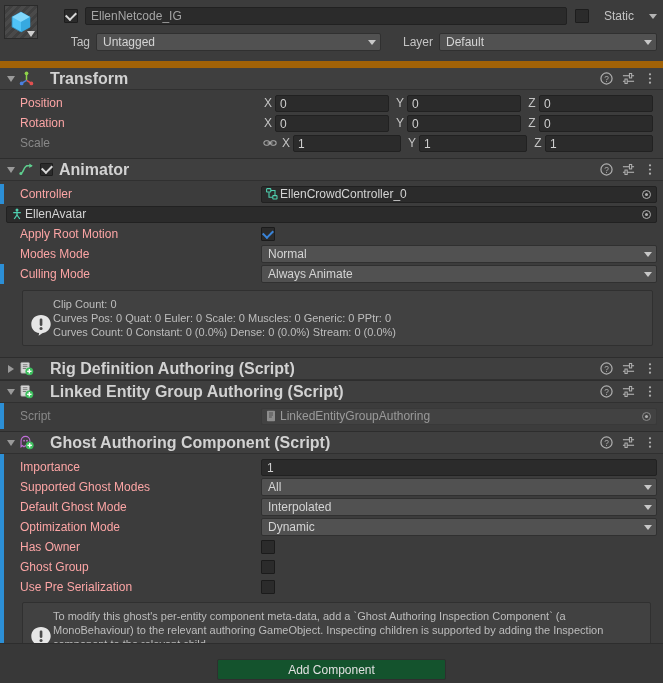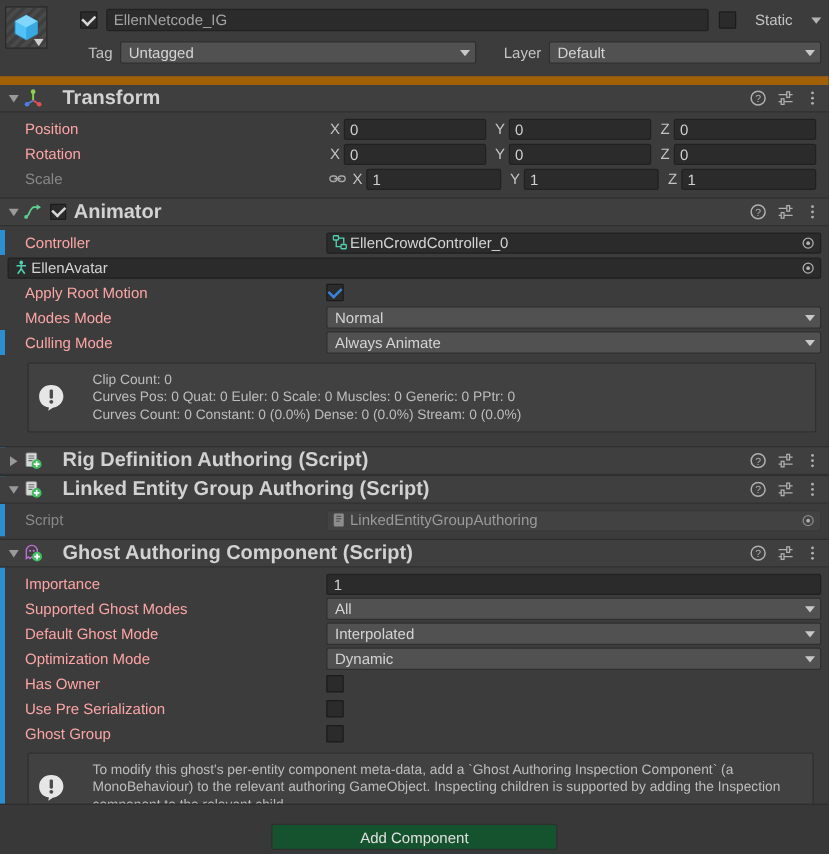--- a/index.html
+++ b/index.html
@@ -205,23 +205,23 @@
     transform: rotate(-45deg) translate(1px, -1px);
   }
 
   
   .helpbox {
     margin: 5px 4px 6px 14px;
     background: #414141;
     border: 1px solid #303030;
     border-radius: 2px;
     display: flex;
-    align-items: center;
+    align-items: flex-end;
     padding: 6px 7px;
-    gap: 22px;
+    gap: 1px;
   }
   .helpbox .hb-icon { flex: 0 0 auto; margin-top: 2px; }
   .helpbox .hb-text { font-size: 11px; color: #bdbdbd; line-height: 14px; }
   .helpbox .hb-text div { white-space: nowrap; }
   .helpbox .hb-text.wrap div { white-space: normal; }
 
   
   .ovr {
     position: absolute;
     left: 0;
@@ -666,25 +666,25 @@
         <span class="dropdown row-dd">
           <span class="dd-text">Dynamic</span>
           <span class="tri-down"></span>
         </span>
       </div>
       <div class="row">
         <span class="row-label">Has Owner</span>
         <span class="small-cb"></span>
       </div>
       <div class="row">
+        <span class="row-label">Ghost Group</span>
+        <span class="small-cb"></span>
+      </div>
+      <div class="row">
         <span class="row-label">Use Pre Serialization</span>
-        <span class="small-cb"></span>
-      </div>
-      <div class="row">
-        <span class="row-label">Ghost Group</span>
         <span class="small-cb"></span>
       </div>
 
       <div class="helpbox" style="margin-left:16px;margin-top:5px;margin-right:6px;">
         <span class="hb-icon">
           <svg width="22" height="22" viewBox="0 0 24 24">
             <path d="M12 1 C18.2 1 22.6 5.2 22.6 11 C22.6 16.2 18.6 20.4 13.4 20.9 L9.4 23.6 L10 20.8 C4.6 20.2 1.4 16.3 1.4 11 C1.4 5.2 5.8 1 12 1 Z" fill="#e6e6e6"></path>
             <rect x="10.6" y="5" width="2.9" height="8" rx="1.2" fill="#4a4a4a"></rect>
             <circle cx="12.05" cy="15.8" r="1.7" fill="#4a4a4a"></circle>
           </svg>

